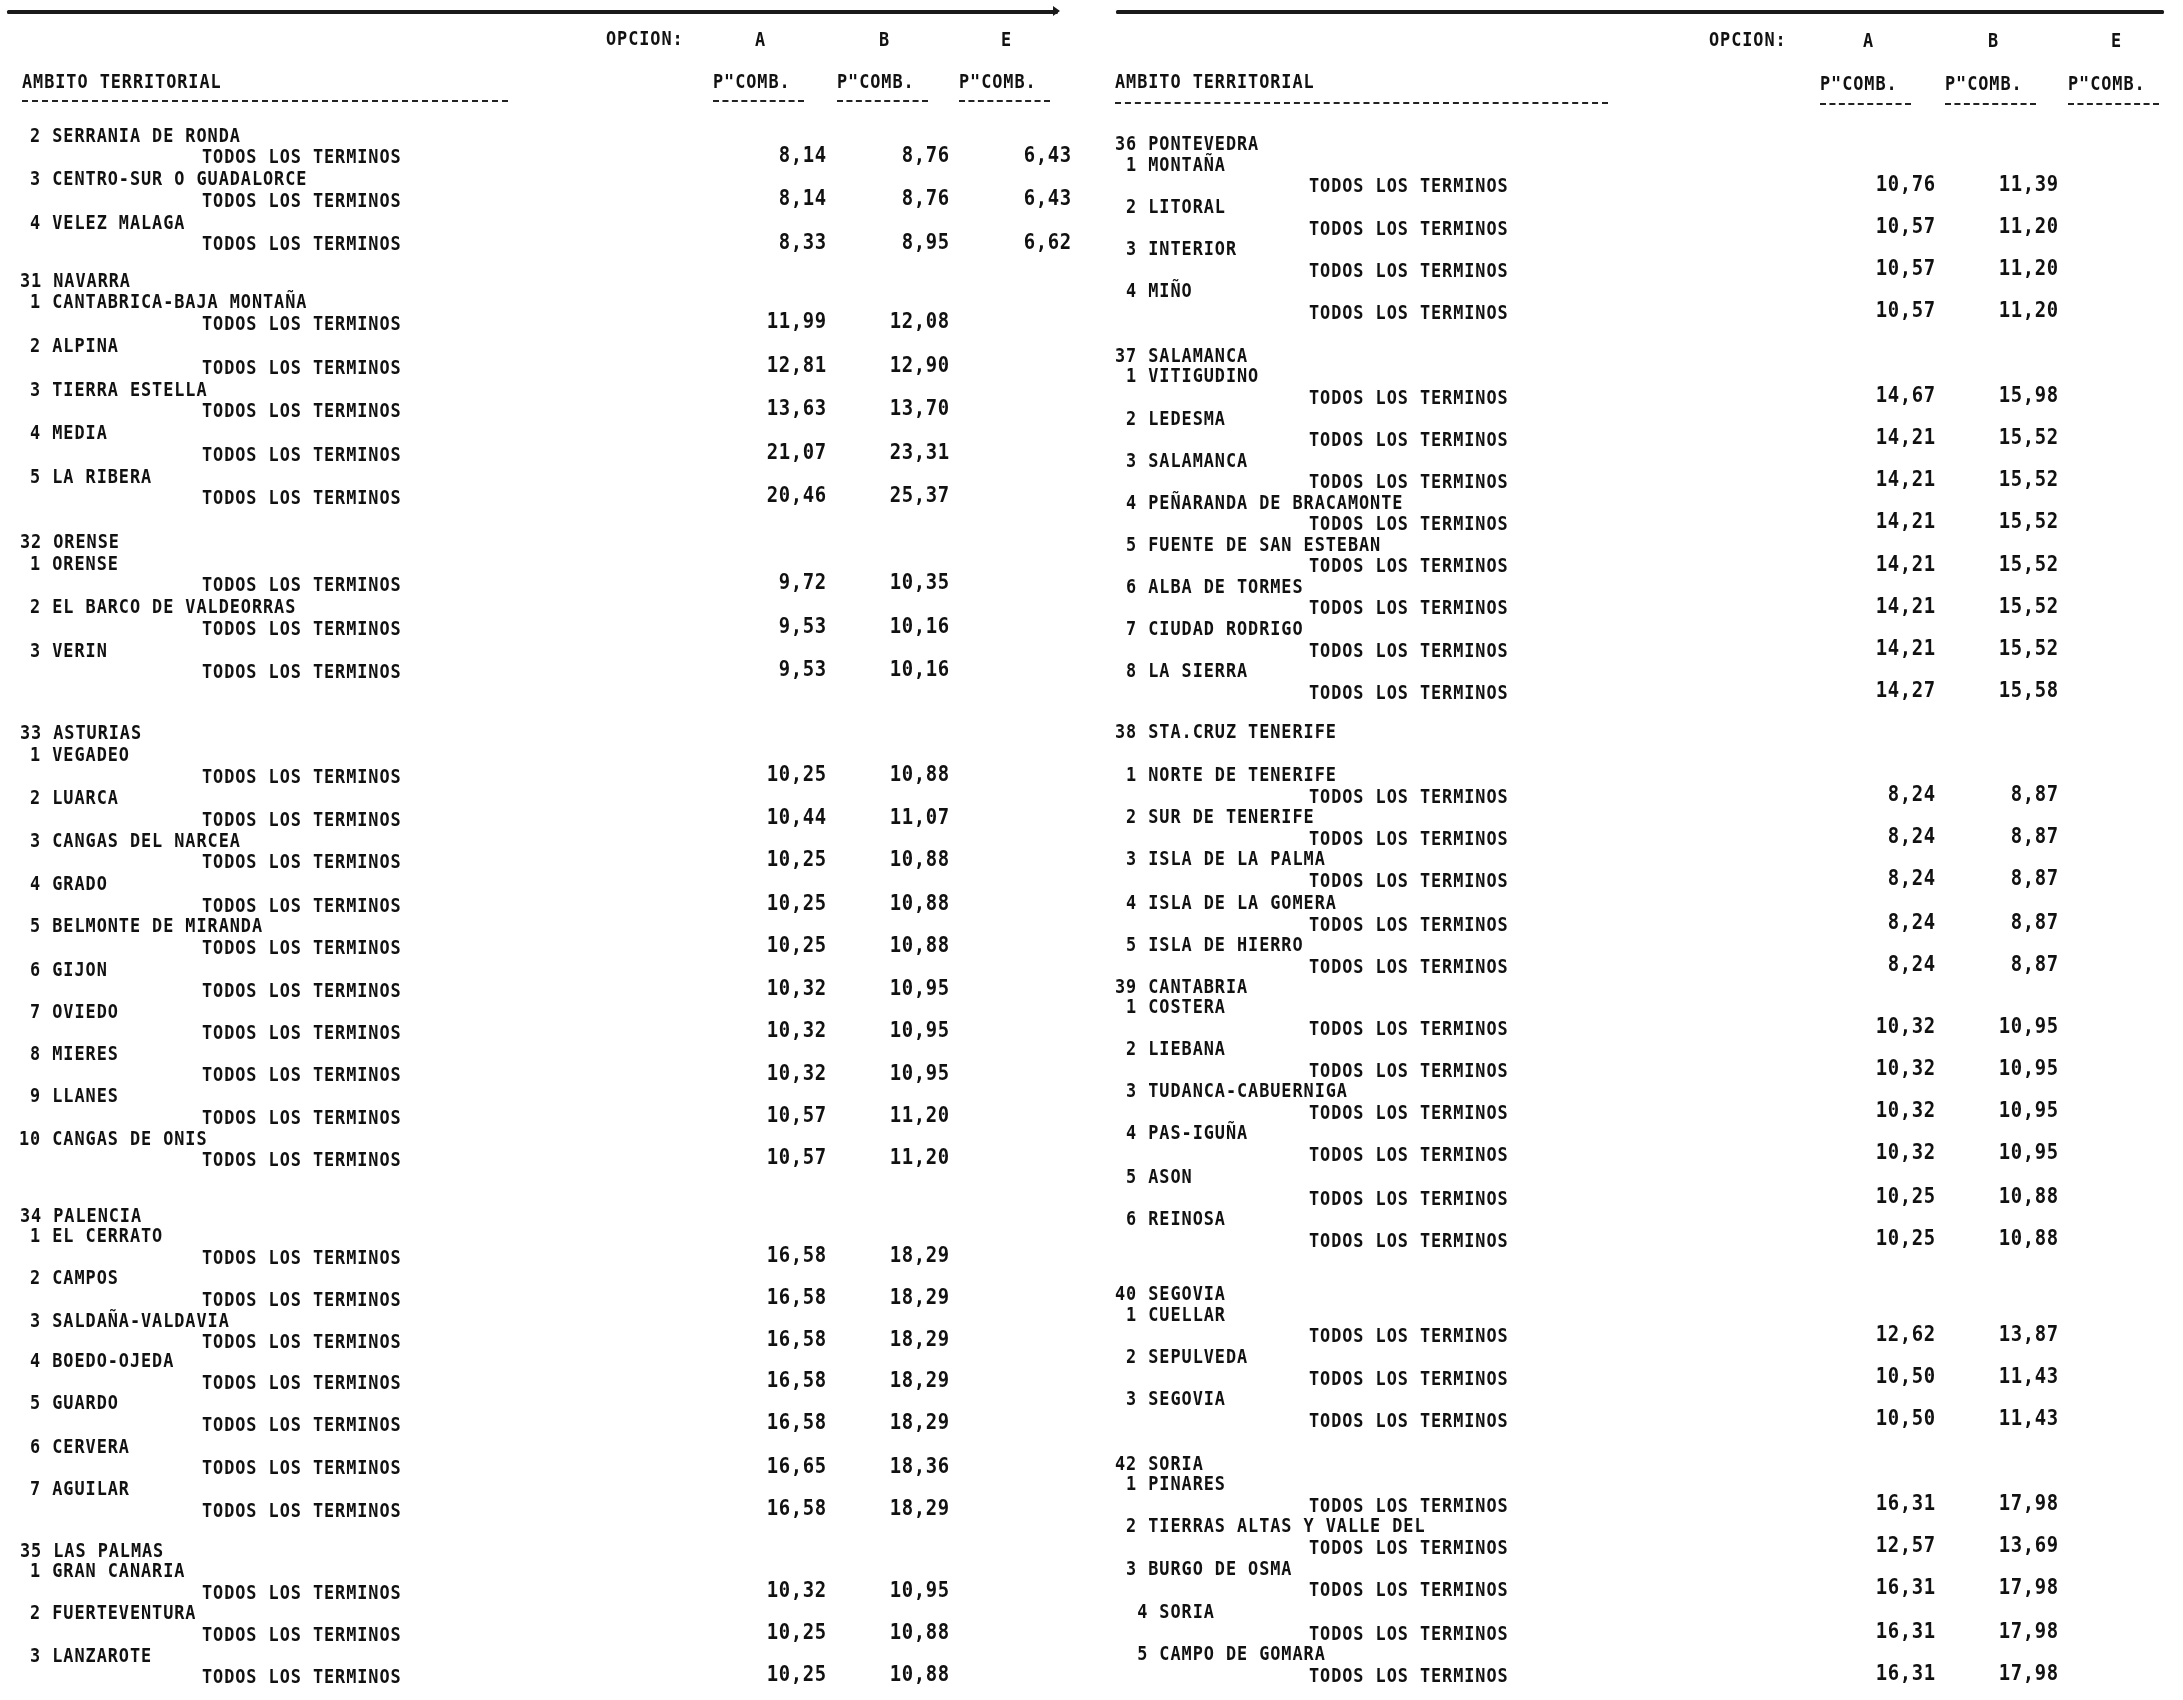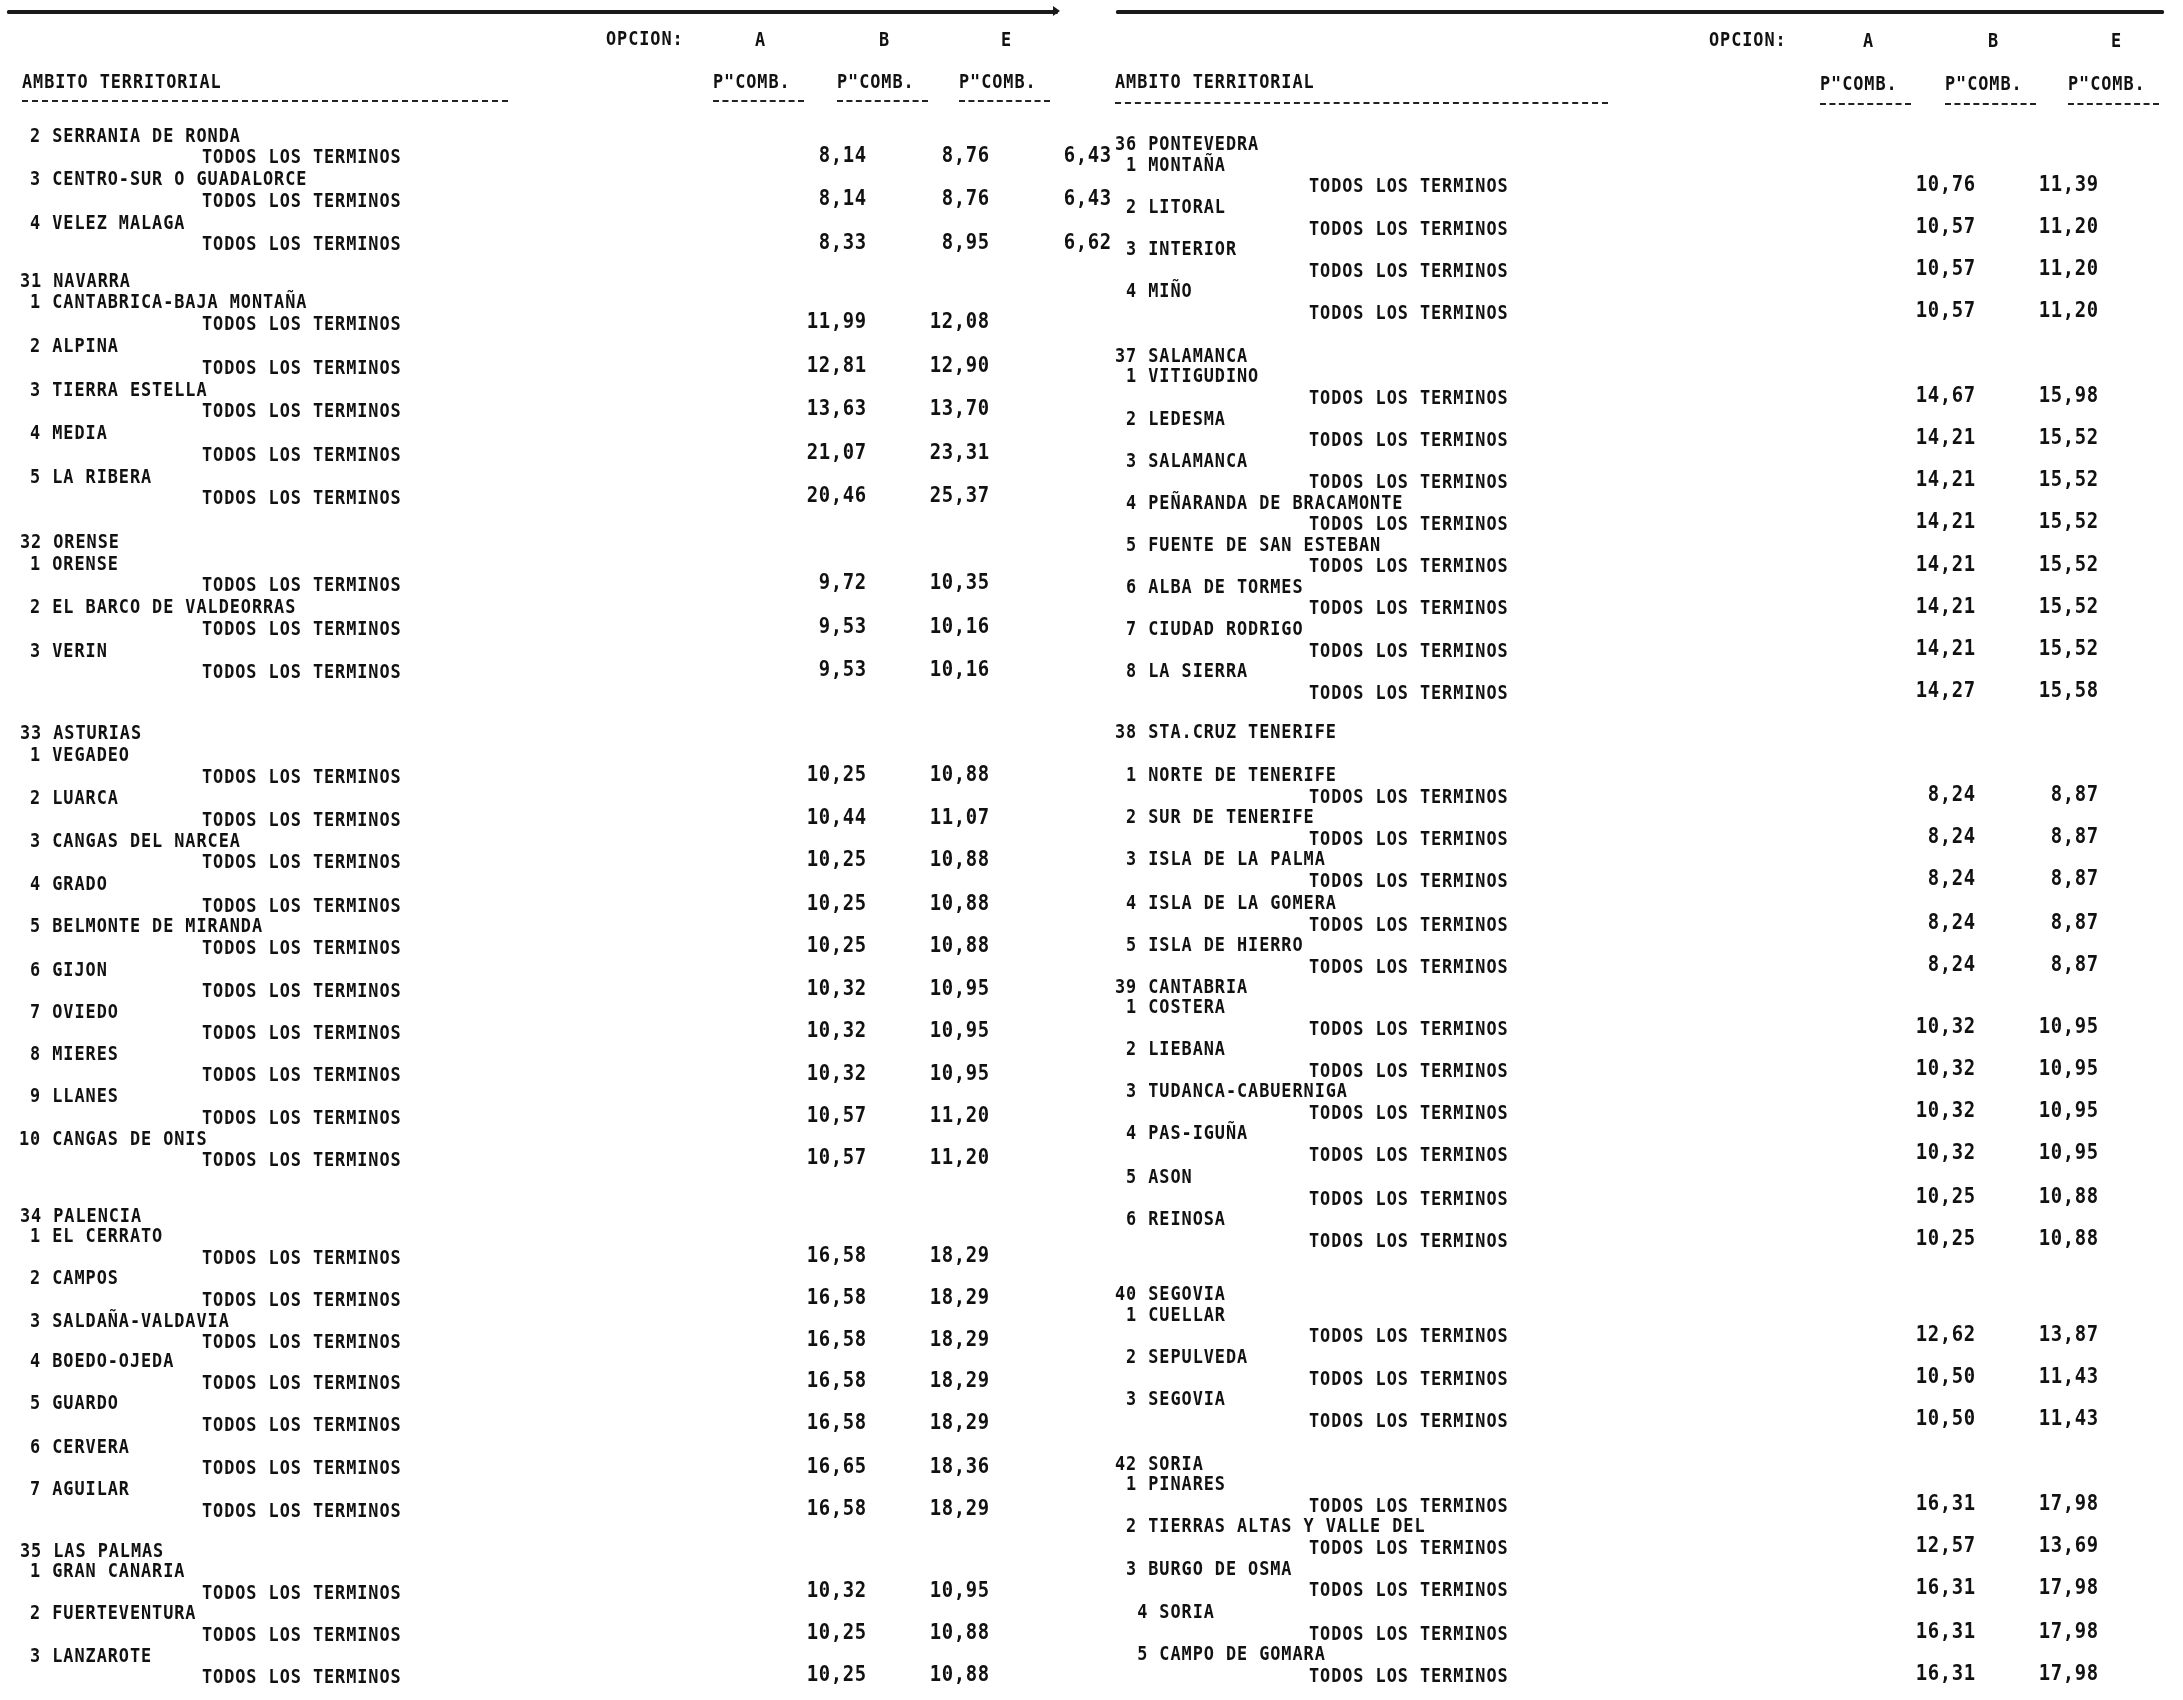--- a/index.html
+++ b/index.html
@@ -1,18 +1,18 @@
 <!DOCTYPE html>
 <html style="font-size:11.6px"><head>
 <meta charset="utf-8">
 <style>
   html, body { margin:0; padding:0; background:#ffffff; }
   body { width:2183px; height:1700px; position:relative; overflow:hidden;
          font-family:"DejaVu Sans Mono", "Liberation Mono", monospace; color:#111; }
-  .page-col { position:absolute; top:0; height:1700px;padding-left:40px; }
+  .page-col { position:absolute; top:0; height:1700px; }
   .col-left { left:0; width:1088px; }
   .col-right { left:1109px; width:1074px; }
   .top-rule { position:absolute; top:10px; height:3.6px; background:#1a1a1a; border-radius:1.5px; }
   .col-left .top-rule { left:7.3px; width:1051px; }
   .col-right .top-rule { left:7.3px; width:1048px; }
   .arrow-tip { position:absolute; top:5.8px; left:1053px; width:0; height:0;
                border-top:5.8px solid transparent; border-bottom:5.8px solid transparent;
                border-left:7.3px solid #1a1a1a; }
   .t { position:absolute; white-space:pre; font-size:19.6px; line-height:22px;
        letter-spacing:1.1px; transform:scaleX(0.86); transform-origin:left top; font-weight:600; }

